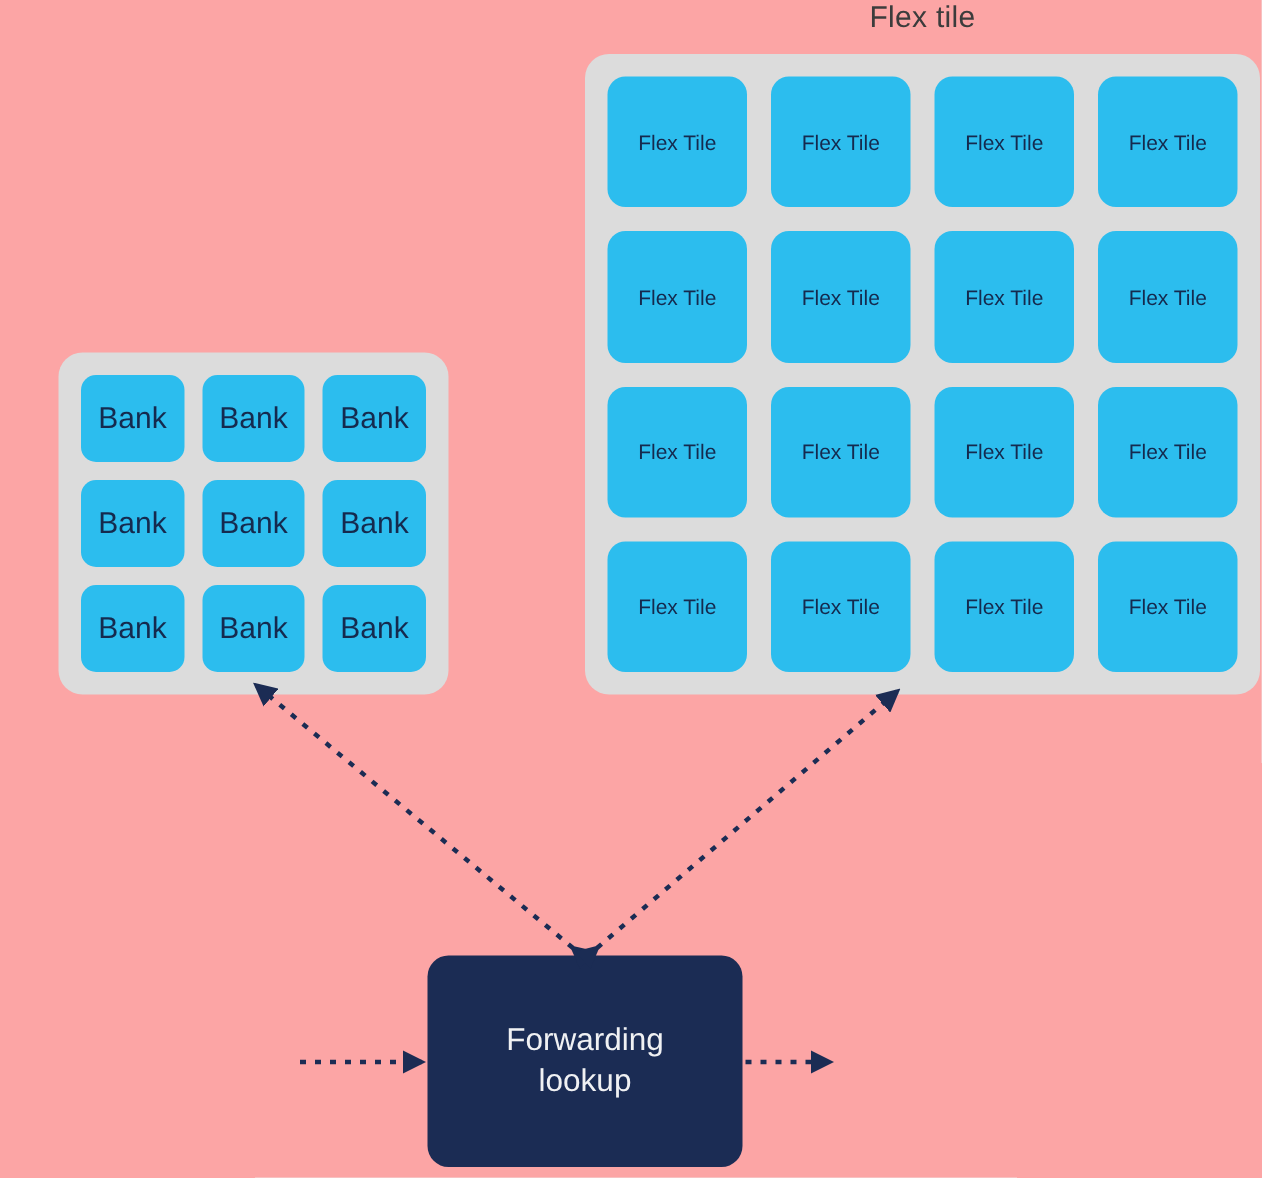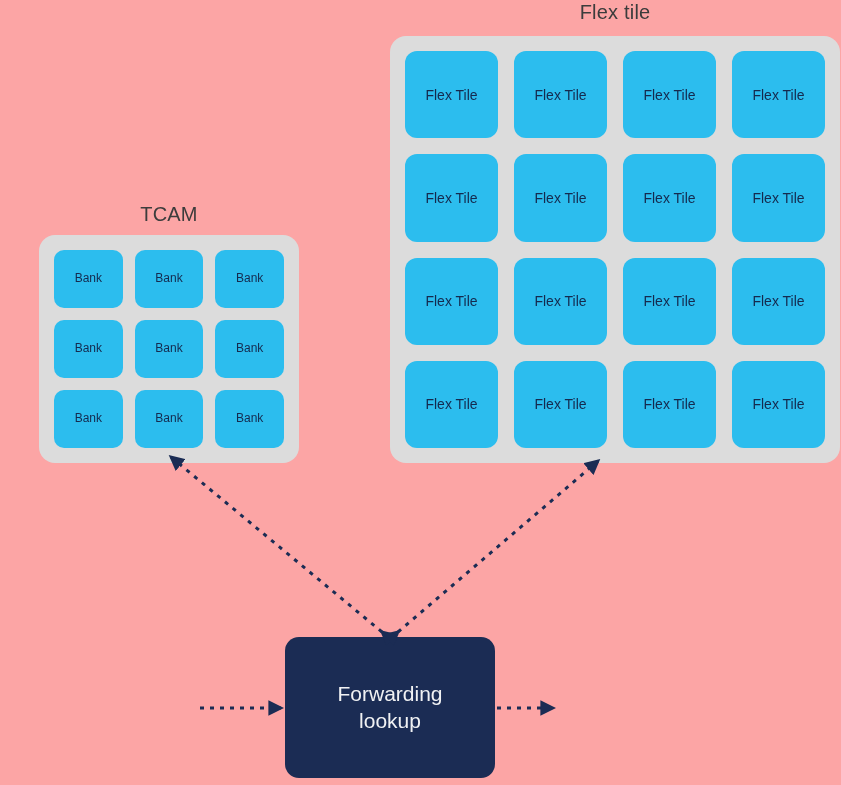--- a/index.html
+++ b/index.html
@@ -79,21 +79,21 @@
     align-items: center;
     justify-content: center;
     color: #152a4e;
     font-size: 14px;
     text-align: center;
     line-height: 1.15;
     user-select: none;
   }
   #tcam-container .tile {
     border-radius: 10px;
-    font-size: 12px;
+    font-size: 20px;
   }
 
   
   #forwarding-box {
     position: absolute;
     left: 285px;
     top: 637px;
     width: 210px;
     height: 141px;
     background: #1b2c54;
@@ -170,21 +170,20 @@
         <span>Flex Tile</span>
       </div>
       <div class="tile">
         <span>Flex Tile</span>
       </div>
       <div class="tile">
         <span>Flex Tile</span>
       </div>
     </div>
 
-  <div class="section-title" id="tcam-title">TCAM</div>
 
   <div class="group-container" id="tcam-container">
       <div class="tile">
         <span>Bank</span>
       </div>
       <div class="tile">
         <span>Bank</span>
       </div>
       <div class="tile">
         <span>Bank</span>

